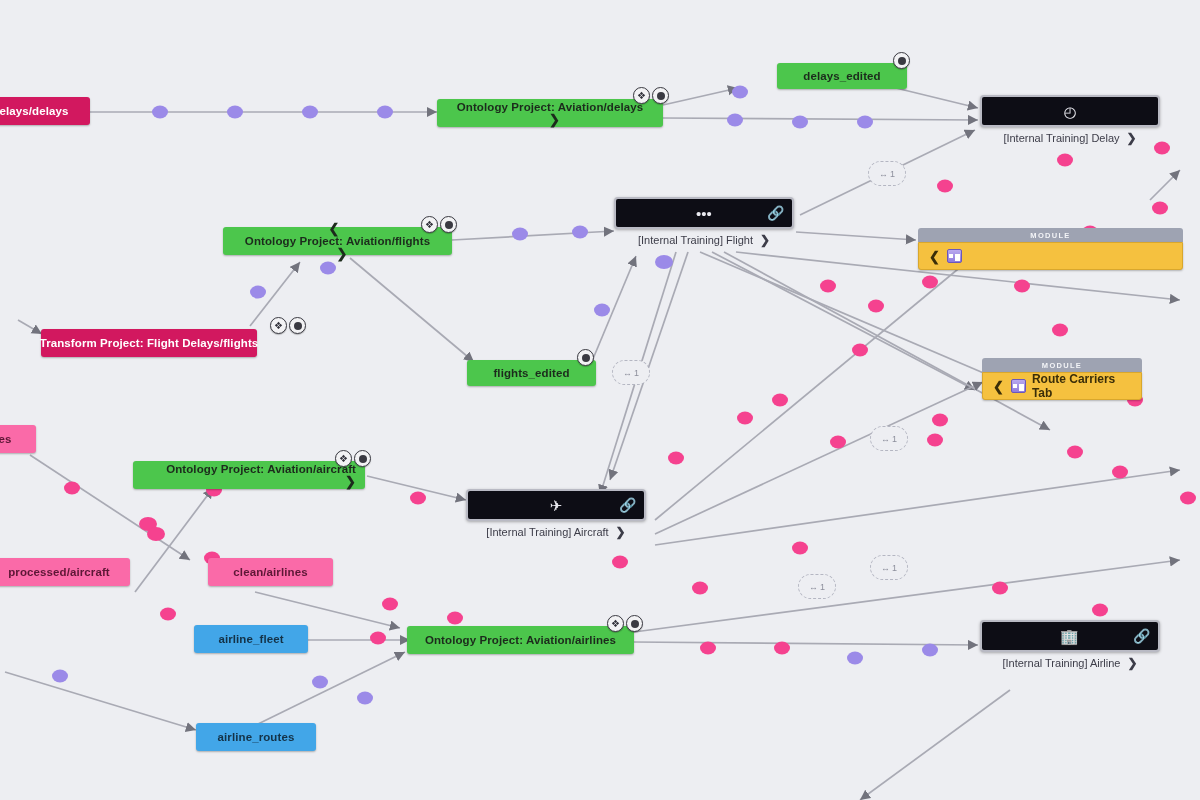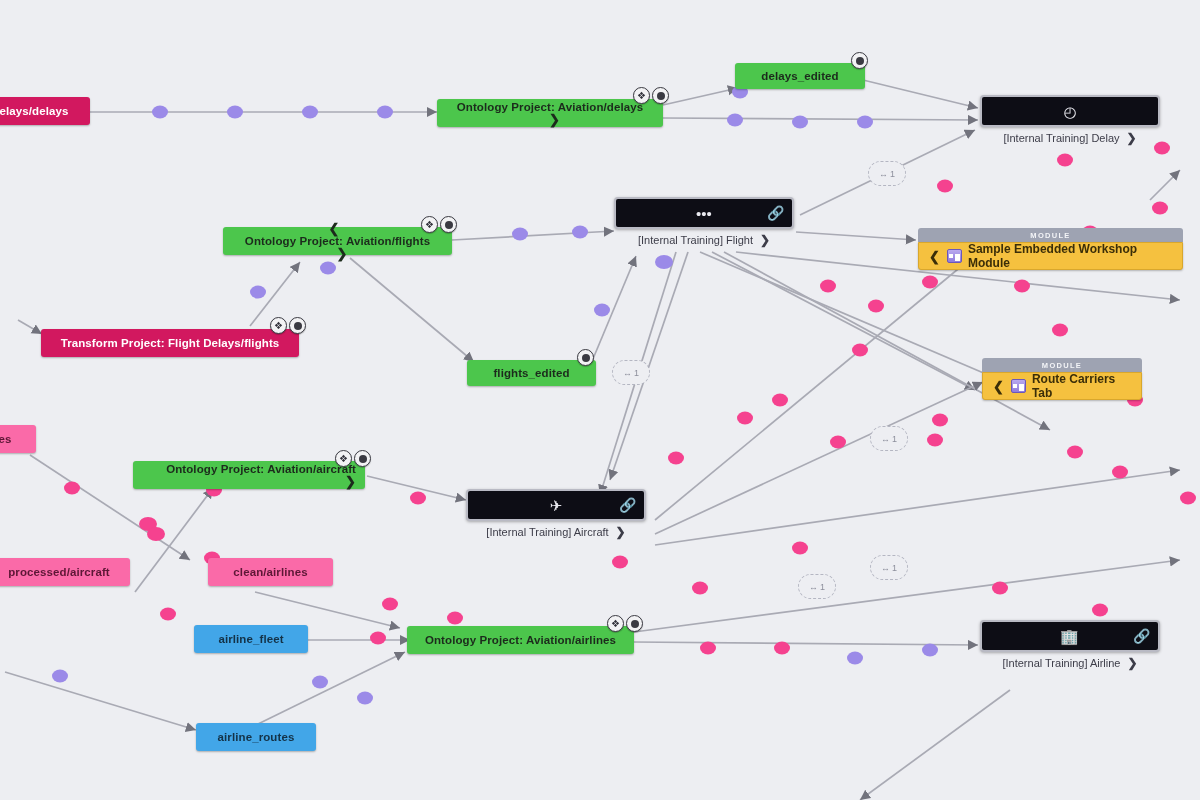--- a/index.html
+++ b/index.html
@@ -242,21 +242,21 @@
     <div class="badges" style="left:196px; top:-12px;">
       <span class="badge">
           <span class="pin">❖</span>
         </span>
       <span class="badge solid">
           <span class="dot"></span>
         </span>
     </div>
   </div>
 
-  <div class="node" style="left:735px; top:63px;">
+  <div class="node" style="left:777px; top:63px;">
     <div class="pill greensm" style="width:130px;">
       <span>delays_edited</span>
     </div>
     <div class="badges" style="left:116px; top:-11px;">
       <span class="badge solid">
           <span class="dot"></span>
         </span>
     </div>
   </div>
 
@@ -270,21 +270,21 @@
       <span class="badge">
           <span class="pin">❖</span>
         </span>
       <span class="badge solid">
           <span class="dot"></span>
         </span>
     </div>
   </div>
 
   <div class="node" style="left:41px; top:329px;">
-    <div class="pill crimson" style="width:258px;">
+    <div class="pill crimson" style="width:216px;">
       <span>Transform Project: Flight Delays/flights</span>
     </div>
     <div class="badges" style="left:229px; top:-12px;">
       <span class="badge">
           <span class="pin">❖</span>
         </span>
       <span class="badge solid">
           <span class="dot"></span>
         </span>
     </div>
@@ -401,21 +401,20 @@
       <span>[Internal Training] Airline</span>
       <span class="chev">❯</span>
     </div>
   </div>
 
   <div class="module" style="left:918px; top:228px; width:265px;">
     <div class="modhdr">MODULE</div>
     <div class="modbody">
       <span class="chev">❮</span>
       <span class="modicon"></span>
-      <span>Sample Embedded Workshop Module</span>
     </div>
   </div>
 
   <div class="module" style="left:982px; top:358px; width:160px;">
     <div class="modhdr">MODULE</div>
     <div class="modbody">
       <span class="chev">❮</span>
       <span class="modicon"></span>
       <span>Route Carriers Tab</span>
     </div>

